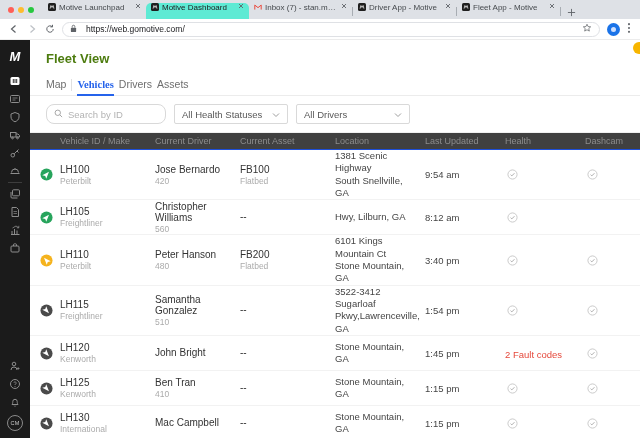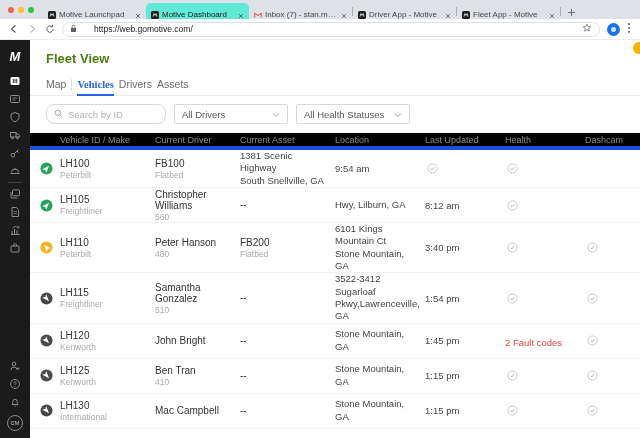--- a/index.html
+++ b/index.html
@@ -4,34 +4,34 @@
 <style>
   * { margin:0; padding:0; box-sizing:border-box; }
   html,body { width:640px; height:438px; overflow:hidden; background:#fff;
     font-family:"Liberation Sans", sans-serif; }
 
   
   .tabstrip { height:19px; background:#dee1e6; display:flex; align-items:flex-end; }
   .traffic { display:flex; gap:4px; align-items:center; height:19px; padding:0 9px 0 8px; }
   .tl { width:6px; height:6px; border-radius:50%; }
   .tl.red{background:#ff5f57;} .tl.yellow{background:#febc2e;} .tl.green{background:#28c840;}
-  .btab { width:103px; height:16px; display:flex; align-items:flex-end; gap:3px; padding:0 5px;
+  .btab { width:103px; height:16px; display:flex; align-items:flex-start; gap:3px; padding:0 5px;
     font-size:8px; color:#45494d; overflow:hidden; flex-shrink:0;margin-top:13px; }
   .btab.active { background:#5eead4; border-radius:5px 5px 0 0; color:#202124; }
   .btab .title { flex:1; white-space:nowrap; overflow:hidden; text-overflow:ellipsis; }
   .tab-sep { width:1px; height:9px; background:#a8adb3; margin-bottom:3px; flex-shrink:0; }
   .tab-close { flex-shrink:0; display:flex; }
   .newtab { margin:0 0 2px 6px; display:flex; }
   .favicon { flex-shrink:0; display:flex; }
 
   .toolbar { height:21px; background:#fff; display:flex; align-items:center; gap:7px;
     padding:0 9px; border-bottom:1px solid #ececec; }
   .navbtns { display:flex; gap:8px; align-items:center; color:#5f6368; }
   .omnibox { flex:1; height:15px; border:1px solid #dfe1e5; border-radius:8px;
-    display:flex; align-items:center; gap:17px; padding:0 7px; font-size:8.5px; color:#202124; }
+    display:flex; align-items:center; gap:9px; padding:0 7px; font-size:8.5px; color:#202124; }
   .omnibox .url { flex:1; }
   .profile-avatar { width:13px; height:13px; border-radius:50%; background:#1a73e8;
     display:flex; align-items:center; justify-content:center; }
   .profile-avatar::after { content:""; width:5px; height:5px; border-radius:50%; background:#cfe0ff; }
 
   
   .app { display:flex; height:398px; }
   .sidebar { width:30px; background:#1b1b1b; display:flex; flex-direction:column;
     align-items:center; padding:9px 0 7px; flex-shrink:0; }
   .logo { color:#fff; font-weight:bold; font-style:italic; font-size:13px; margin-bottom:11px; }
@@ -58,22 +58,22 @@
   .filters { display:flex; gap:8px; padding:8px 16px; }
   .search-box { width:120px; height:20px; border:1px solid #d9d9d9; border-radius:8px;
     display:flex; align-items:center; gap:5px; padding:0 7px; font-size:9.5px; color:#b3b3b3; }
   .dropdown { width:114px; height:20px; border:1px solid #d9d9d9; border-radius:2px;
     display:flex; align-items:center; justify-content:space-between; padding:0 7px;
     font-size:9.5px; color:#595959; }
 
   
   .grid { display:grid; grid-template-columns:20px 95px 85px 95px 90px 80px 80px 1fr;
     padding-left:10px; align-items:center; }
-  .thead { height:18px; background:#000000; border-top:1px solid #f0f0f0;
-    border-bottom:4px solid #1d4ed8; color:#8c8c8c; font-size:9px; }
+  .thead { height:18px; background:#404040; border-top:1px solid #f0f0f0;
+    border-bottom:1px solid #1d4ed8; color:#8c8c8c; font-size:9px; }
   .trow { min-height:35px; border-bottom:1px solid #f2f2f2; }
   .cell-primary { font-size:10px; color:#333; }
   .cell-sub { font-size:8.5px; color:#ababab; margin-top:1px; }
   .loc { font-size:9.5px; color:#454545; line-height:1.3; padding-right:10px; }
   .upd { font-size:9.5px; color:#454545; }
   .fault { font-size:9.5px; color:#e5483b; }
   .okcell { display:flex; padding-left:2px; }
   .status-icon { display:flex; }
 </style>
 </head>
@@ -330,29 +330,29 @@
       <div class="search-box">
         <span>
           <svg width="9" height="9" viewBox="0 0 10 10">
               <circle cx="4.2" cy="4.2" r="3" fill="none" stroke="#9e9e9e"></circle>
               <path d="M6.4 6.4 L9 9" stroke="#9e9e9e"></path>
             </svg>
         </span>
         <span>Search by ID</span>
       </div>
       <div class="dropdown">
-        <span>All Drivers</span>
+        <span>All Health Statuses</span>
         <span>
           <svg width="8" height="6" viewBox="0 0 8 6">
               <path d="M1 1.5 L4 4.5 L7 1.5" fill="none" stroke="#9e9e9e"></path>
             </svg>
         </span>
       </div>
       <div class="dropdown">
-        <span>All Health Statuses</span>
+        <span>All Drivers</span>
         <span>
           <svg width="8" height="6" viewBox="0 0 8 6">
               <path d="M1 1.5 L4 4.5 L7 1.5" fill="none" stroke="#9e9e9e"></path>
             </svg>
         </span>
       </div>
     </div>
 
     <div class="grid thead">
       <span></span>
@@ -371,20 +371,24 @@
             <svg width="13" height="13" viewBox="0 0 14 14">
               <circle cx="7" cy="7" r="6.5" fill="#27a45c"></circle>
               <path d="M7 3 L9.9 10.6 L7 9 L4.1 10.6 Z" fill="#fff" transform="rotate(42 7 7)"></path>
             </svg>
           </span>
     <span>
       <div class="cell-primary v-id">LH100</div>
       <div class="cell-sub v-make">Peterbilt</div>
     </span>
     <span>
+      <div class="cell-primary d-name">Jose Bernardo</div>
+      <div class="cell-sub d-sub">420</div>
+    </span>
+    <span>
       <div class="cell-primary a-id">FB100</div>
       <div class="cell-sub a-sub">Flatbed</div>
     </span>
     <span class="loc">
             <div>1381 Scenic Highway</div>
             <div>South Snellville, GA</div>
           </span>
     <span class="upd">9:54 am</span>
     <span class="health-cell okcell">
             <svg width="11" height="11" viewBox="0 0 12 12">

